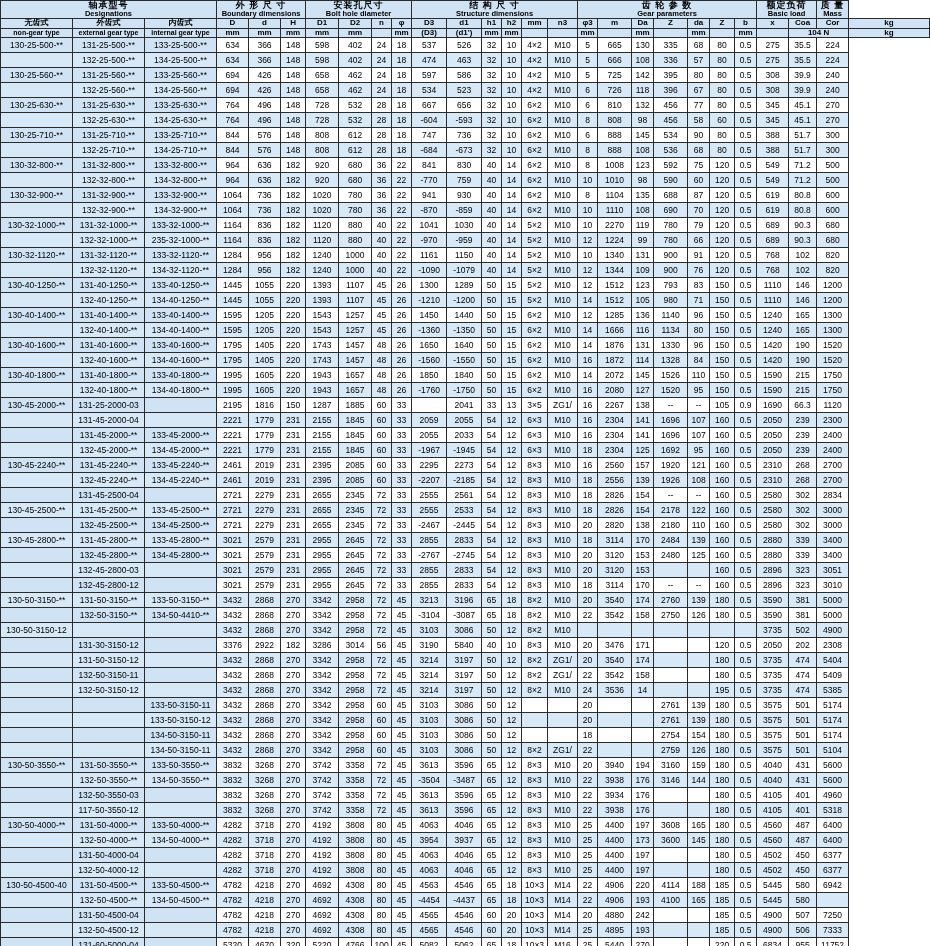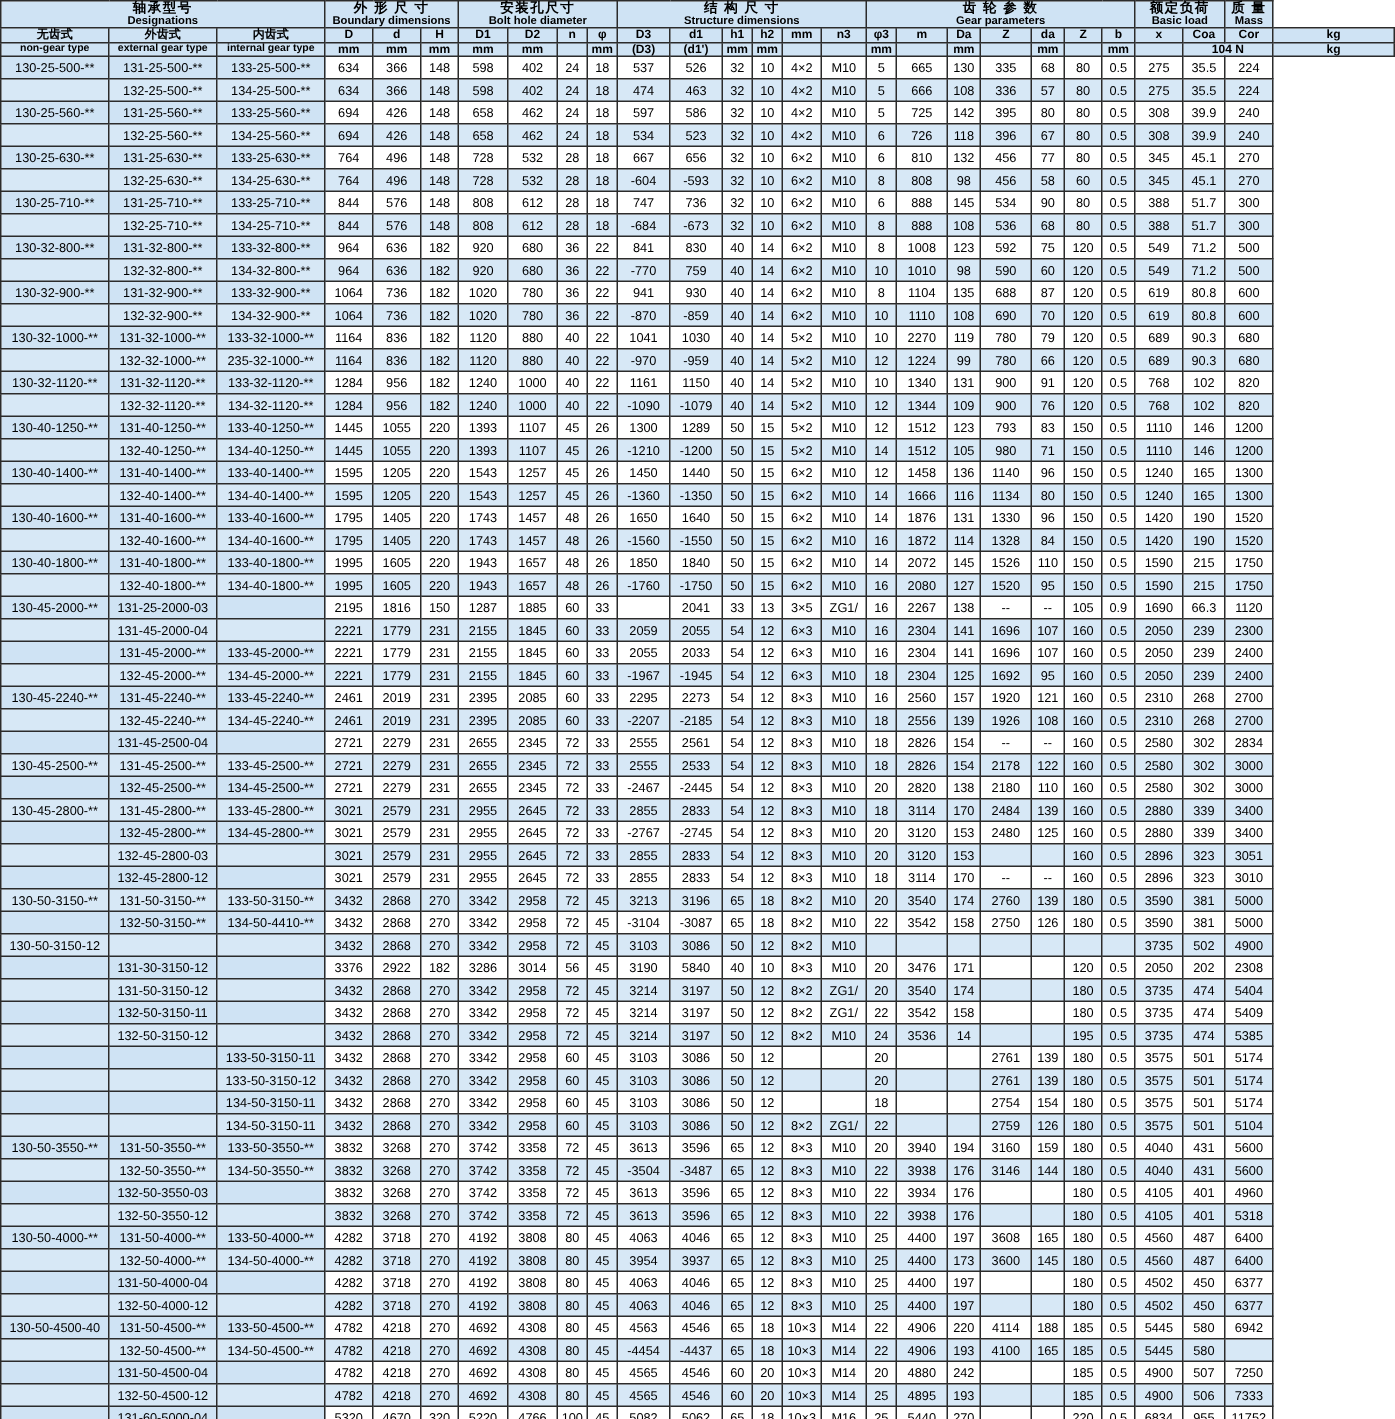--- a/index.html
+++ b/index.html
@@ -659,21 +659,21 @@
           <td class="num">1257</td>
           <td class="num">45</td>
           <td class="num">26</td>
           <td class="num">1450</td>
           <td class="num">1440</td>
           <td class="num">50</td>
           <td class="num">15</td>
           <td class="num">6×2</td>
           <td class="num">M10</td>
           <td class="num">12</td>
-          <td class="num">1458</td>
+          <td class="num">1285</td>
           <td class="num">136</td>
           <td class="num">1140</td>
           <td class="num">96</td>
           <td class="num">150</td>
           <td class="num">0.5</td>
           <td class="num">1240</td>
           <td class="num">165</td>
           <td class="num">1300</td>
         </tr>
         <tr class="row alt">
@@ -1567,21 +1567,21 @@
           <td class="num"></td>
           <td class="num"></td>
           <td class="num">180</td>
           <td class="num">0.5</td>
           <td class="num">4105</td>
           <td class="num">401</td>
           <td class="num">4960</td>
         </tr>
         <tr class="row alt">
           <td class="desig"></td>
-          <td class="desig">132-50-3550-12</td>
+          <td class="desig">117-50-3550-12</td>
           <td class="desig"></td>
           <td class="num">3832</td>
           <td class="num">3268</td>
           <td class="num">270</td>
           <td class="num">3742</td>
           <td class="num">3358</td>
           <td class="num">72</td>
           <td class="num">45</td>
           <td class="num">3613</td>
           <td class="num">3596</td>

